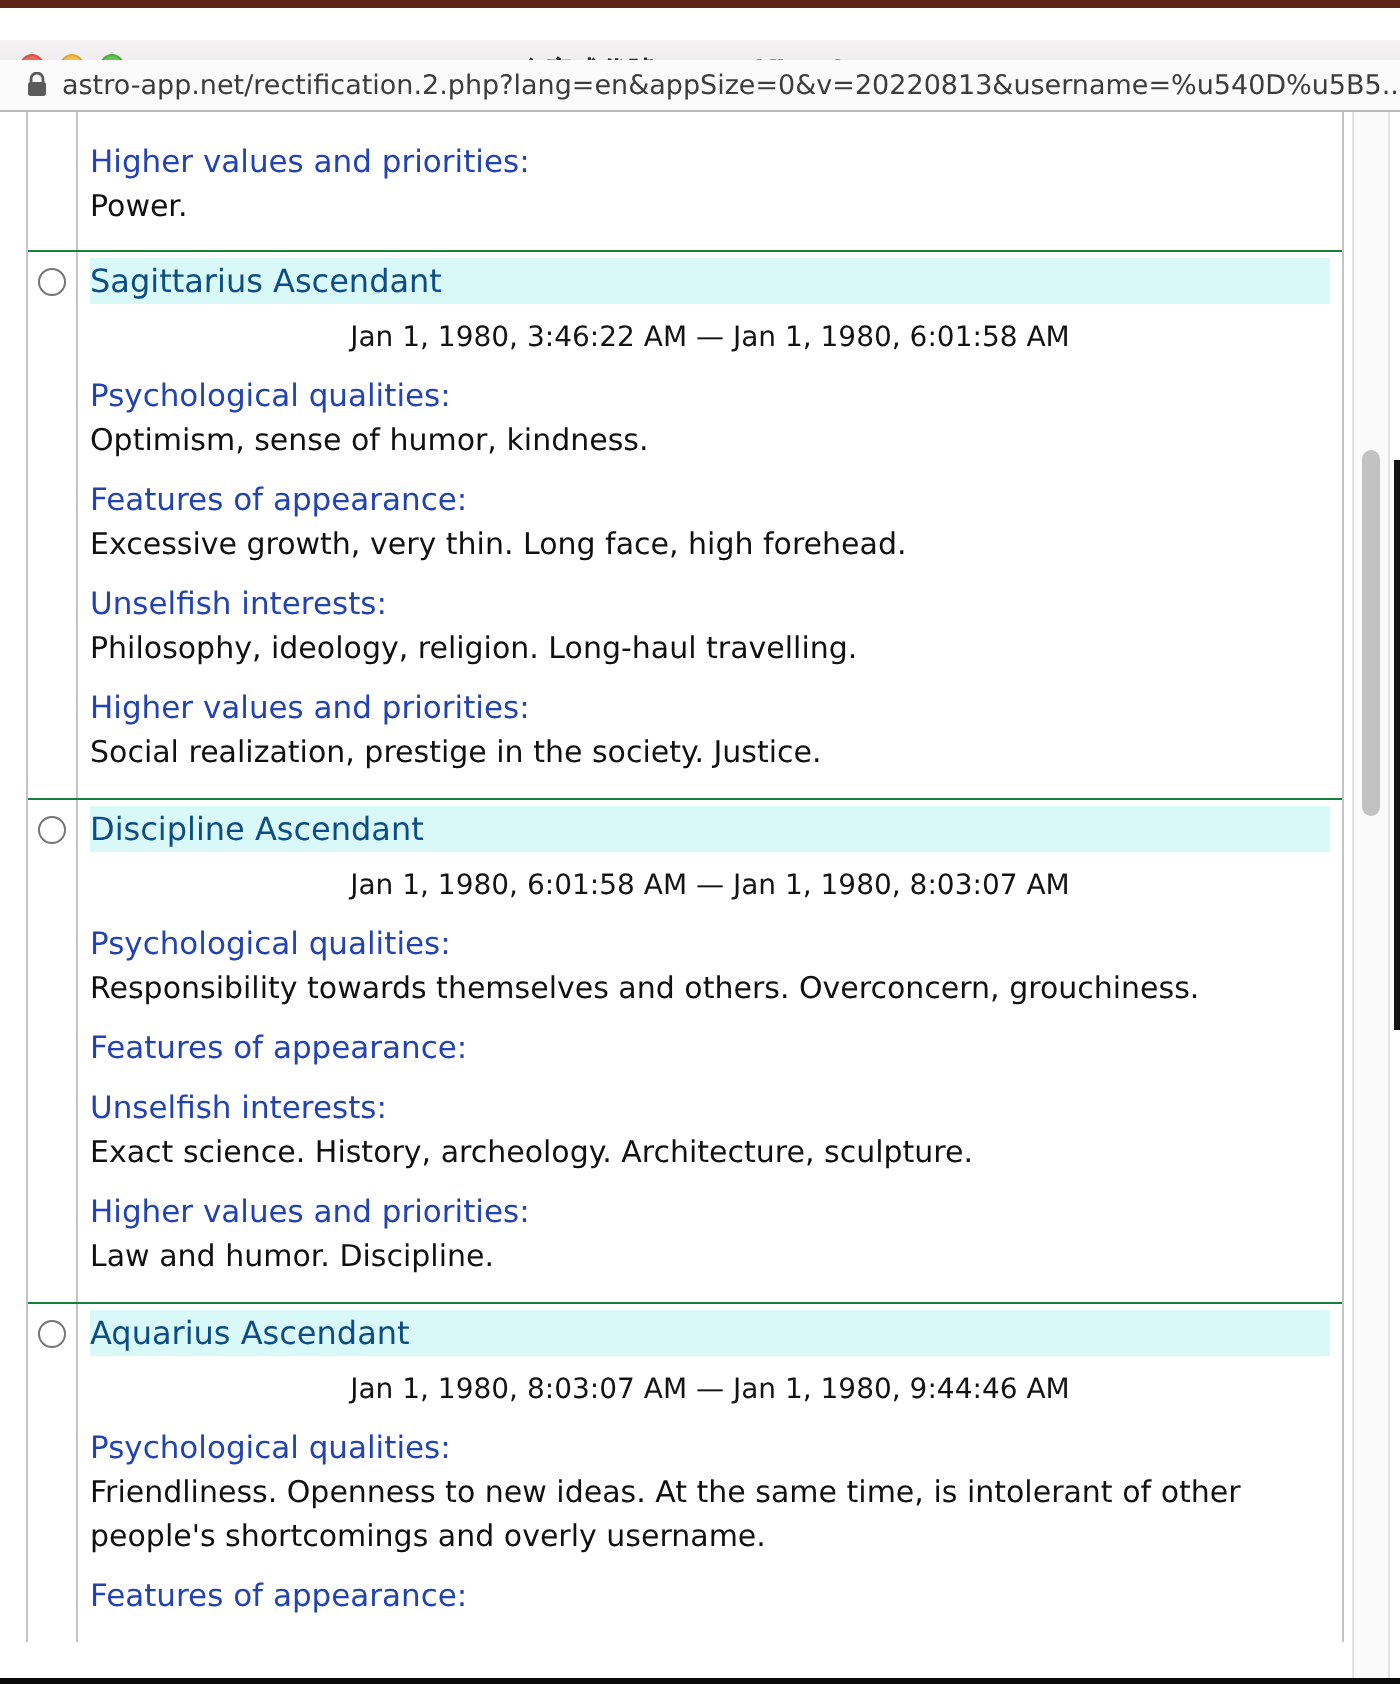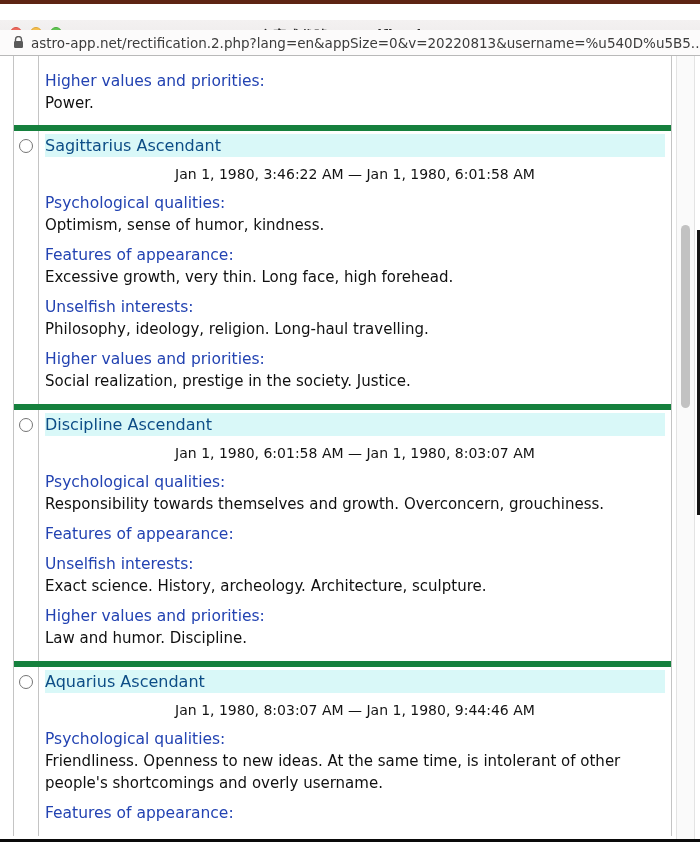--- a/index.html
+++ b/index.html
@@ -35,21 +35,21 @@
 
   
   .content {
     position:absolute; top:56px; left:0; right:0; bottom:3px;
     background:#fff; overflow:hidden;
   }
   .rect-table {
     position:absolute; left:13px; top:0; width:659px;
     border-left:1px solid #c4c4c4; border-right:1px solid #c4c4c4;
   }
-  .row { display:flex; border-bottom:6px solid #15803d; align-items:stretch; }
+  .row { display:flex; border-bottom:1px solid #15803d; align-items:stretch; }
   .row:last-child { border-bottom:none; }
   .radio-cell {
     flex:0 0 25px; border-right:1px solid #c4c4c4;
     padding-top:8px; display:flex; justify-content:center;
   }
   .radio {
     width:14px; height:14px; border-radius:50%;
     border:1.5px solid #757575; background:#fff; display:inline-block;
   }
   .row.partial .radio { visibility:hidden; }
@@ -163,21 +163,21 @@
       <span class="radio"></span>
     </div>
     <div class="content-cell">
       <div class="asc-header">
         <span class="asc-title">Discipline Ascendant</span>
       </div>
       <div class="time-range">Jan 1, 1980, 6:01:58 AM  —  Jan 1, 1980, 8:03:07 AM</div>
       <div class="sections">
   <div class="section">
     <div class="section-heading">Psychological qualities:</div>
-    <div class="section-body">Responsibility towards themselves and growth. Overconcern, grouchiness.</div>
+    <div class="section-body">Responsibility towards themselves and others. Overconcern, grouchiness.</div>
   </div>
 
   <div class="section">
     <div class="section-heading">Features of appearance:</div>
   </div>
 
   <div class="section">
     <div class="section-heading">Unselfish interests:</div>
     <div class="section-body">Exact science. History, archeology. Architecture, sculpture.</div>
   </div>

